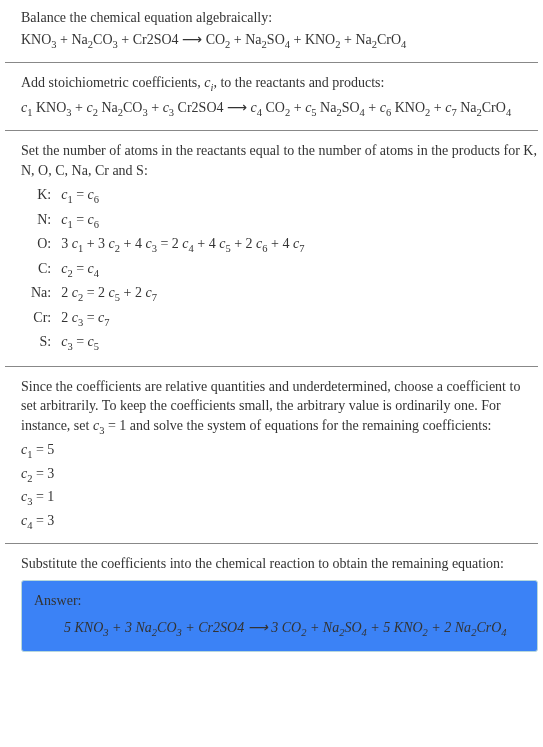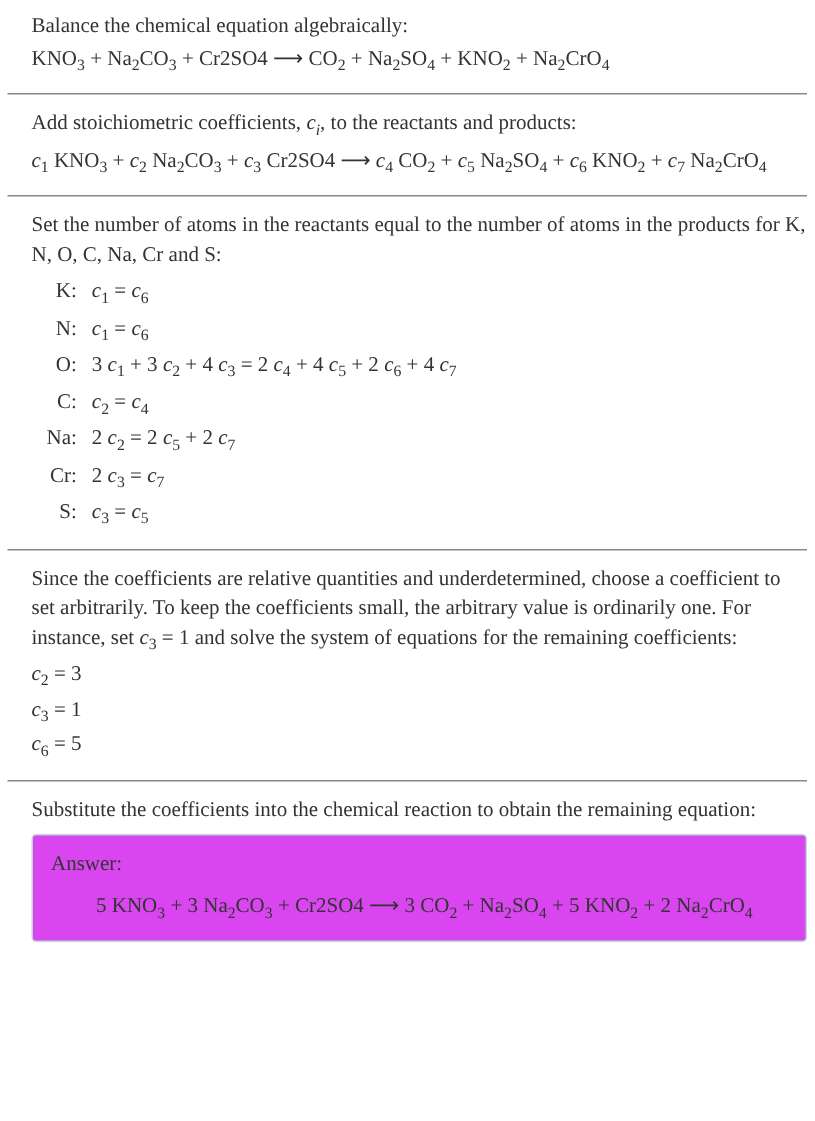--- a/index.html
+++ b/index.html
@@ -47,31 +47,32 @@
       text-align: right;
       padding-right: 6px;
     }
     .coef-list {
       margin-top: 2px;
     }
     .coef-list div {
       margin-bottom: 1px;
     }
     .answer-box {
-      background: #d946ef;
+      background: #3b82f6;
       border: 1px solid #b8d8dc;
       border-radius: 3px;
       padding: 10px 12px;
       margin-top: 6px;
     }
     .answer-label {
       margin-bottom: 8px;
     }
     .answer-eq {
       padding-left: 30px;
+      font-style: italic;
     }
     .ital {
       font-style: italic;
     }
   </style>
 </head>
 <body>
 
 <div class="section">
   <div>Balance the chemical equation algebraically:</div>
@@ -127,23 +128,24 @@
         </tbody>
     </table>
   </div>
 </div>
 
 <hr>
 
 <div class="section">
   <div>Since the coefficients are relative quantities and underdetermined, choose a coefficient to set arbitrarily. To keep the coefficients small, the arbitrary value is ordinarily one. For instance, set <span class="ital">c</span><sub>3</sub> = 1 and solve the system of equations for the remaining coefficients:</div>
   <div class="coef-list" id="coef-list">
+      <div><span class="ital">c</span><sub>1</sub> = 5</div>
       <div><span class="ital">c</span><sub>2</sub> = 3</div>
       <div><span class="ital">c</span><sub>3</sub> = 1</div>
-      <div><span class="ital">c</span><sub>6</sub> = 5</div>
+      <div><span class="ital">c</span><sub>4</sub> = 3</div>
     </div>
 </div>
 
 <hr>
 
 <div class="section">
   <div>Substitute the coefficients into the chemical reaction to obtain the remaining equation:</div>
   <div class="answer-box">
     <div class="answer-label">Answer:</div>
     <div class="answer-eq">5 KNO<sub>3</sub> + 3 Na<sub>2</sub>CO<sub>3</sub> + Cr2SO4 ⟶ 3 CO<sub>2</sub> + Na<sub>2</sub>SO<sub>4</sub> + 5 KNO<sub>2</sub> + 2 Na<sub>2</sub>CrO<sub>4</sub></div>

